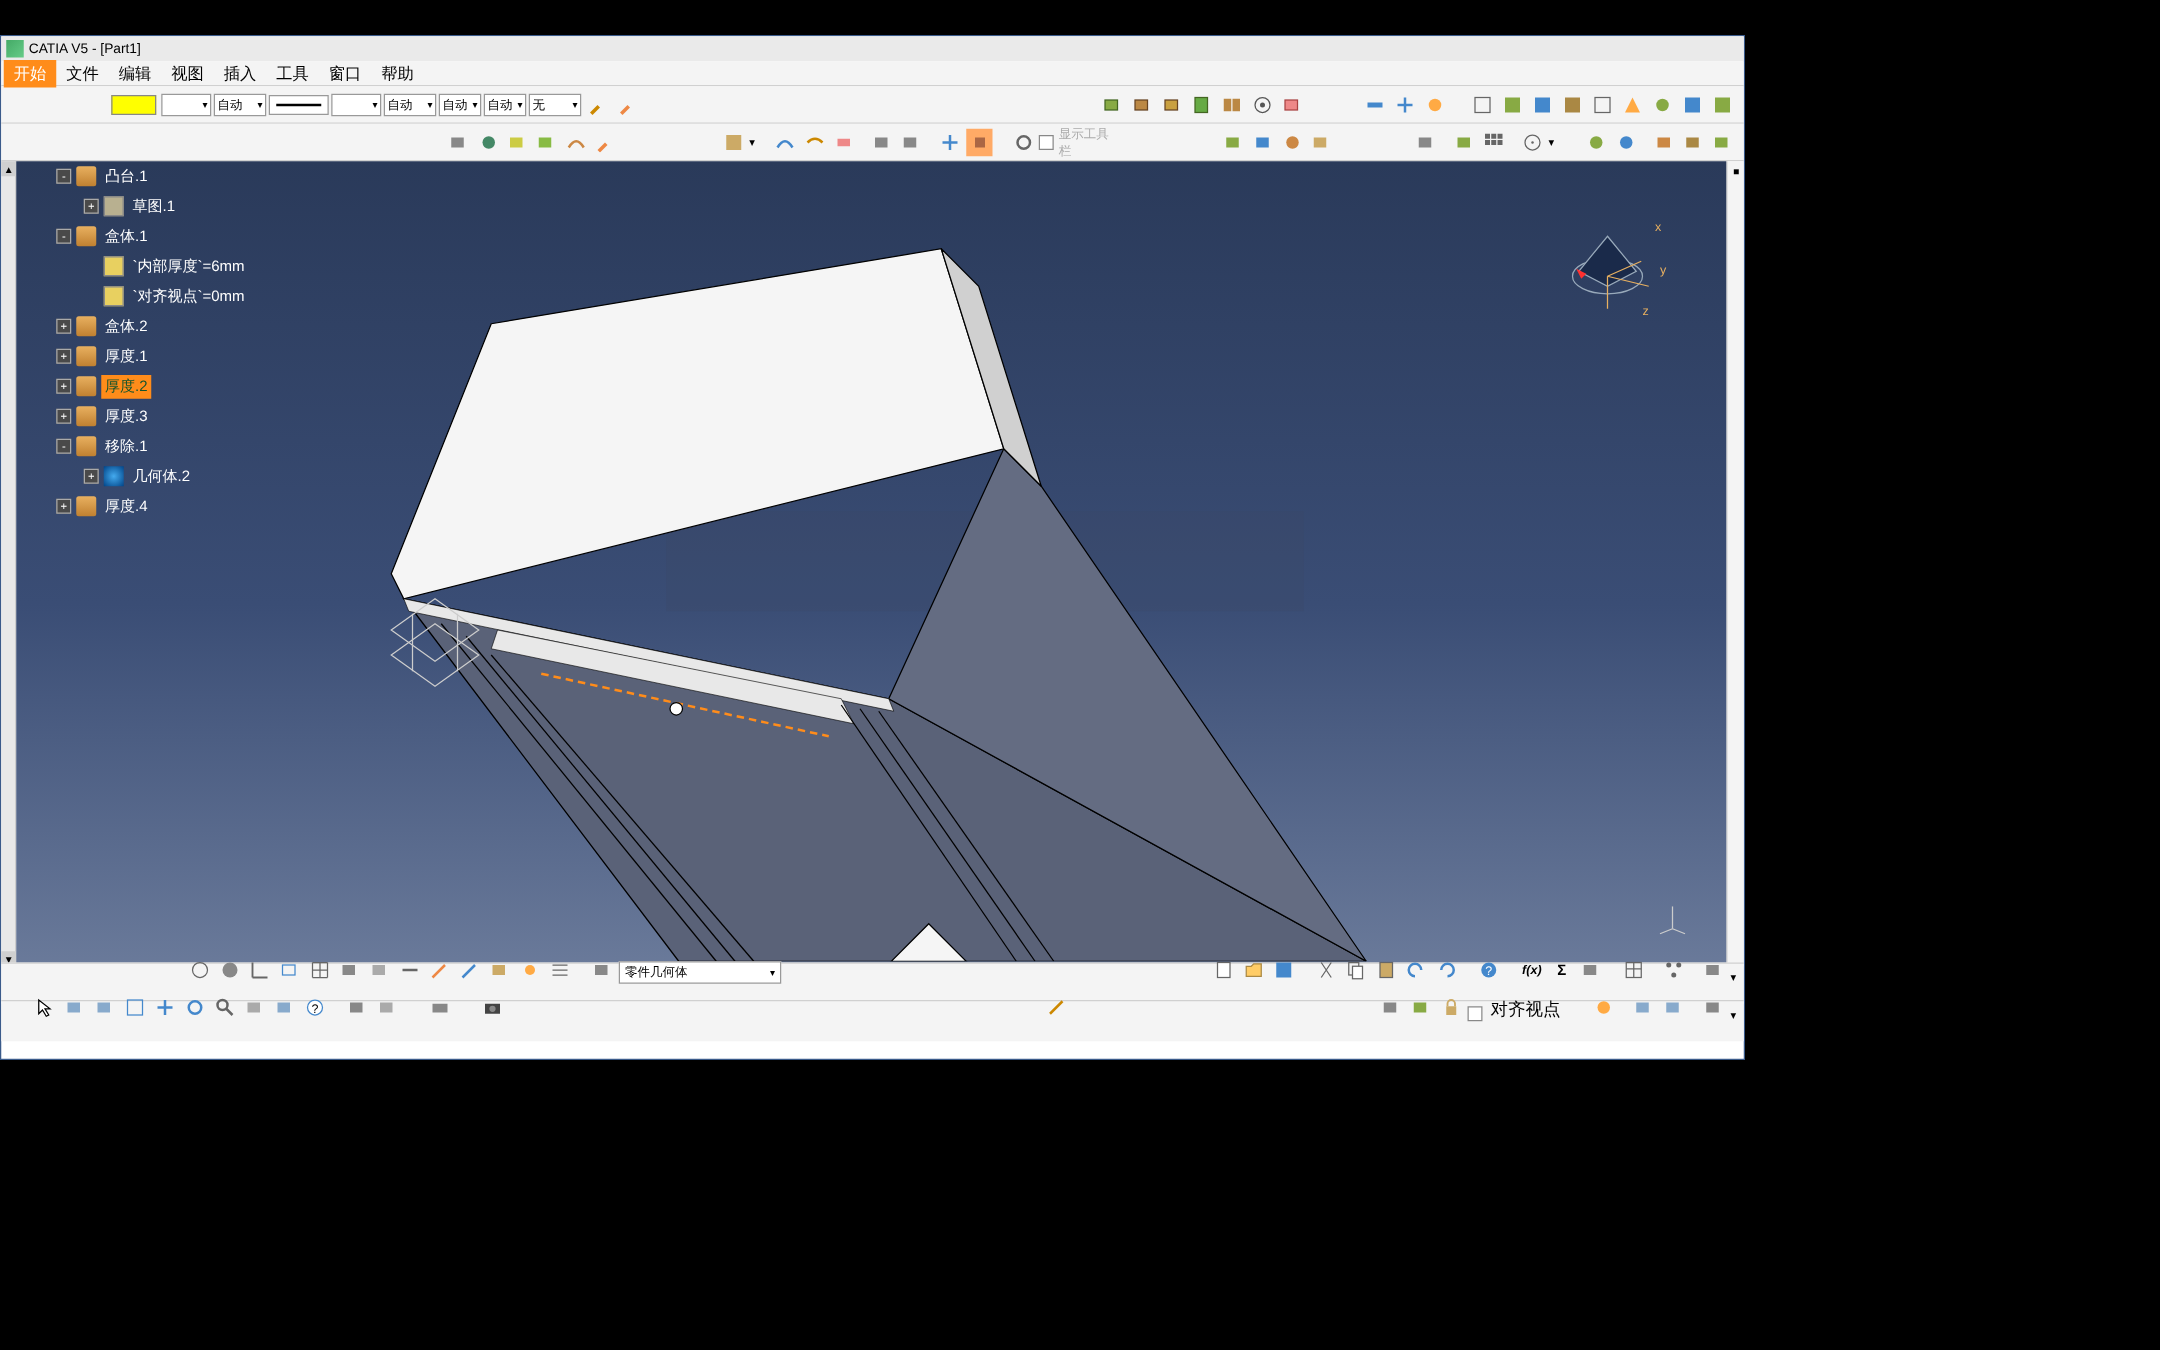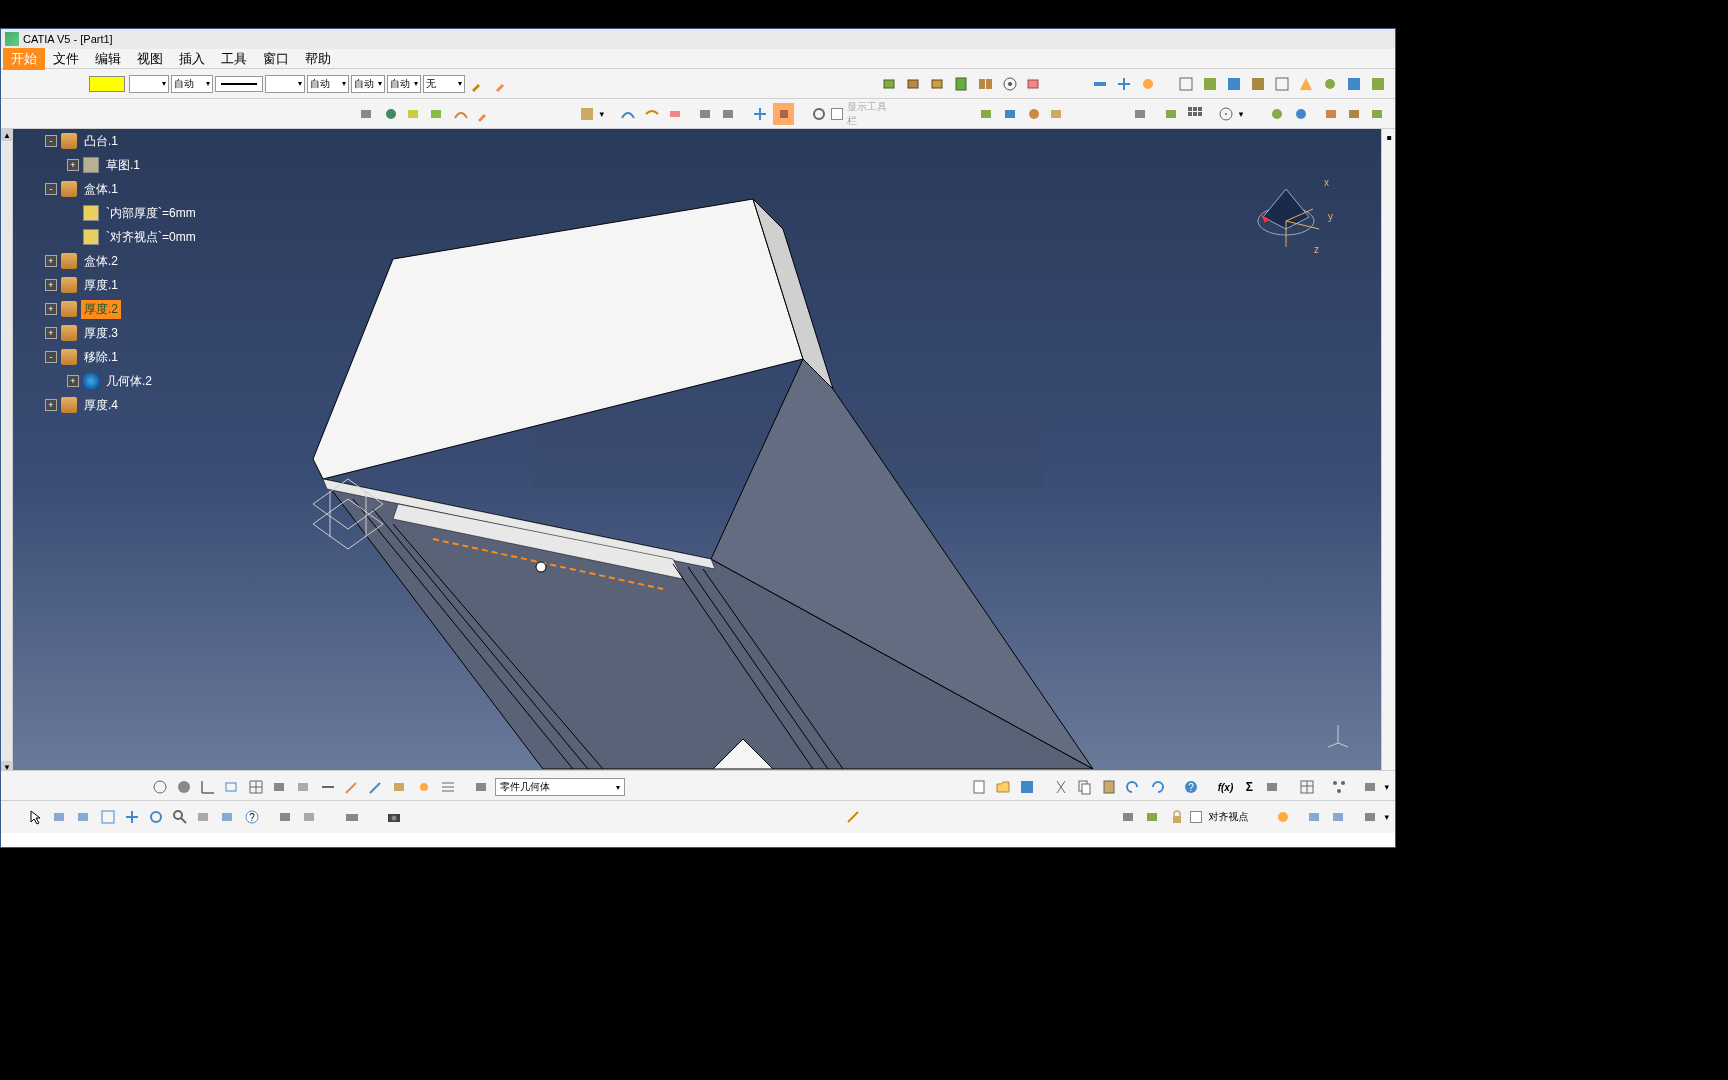--- a/index.html
+++ b/index.html
@@ -9,21 +9,21 @@
 .window { position: absolute; top: 28px; left: 0; width: 1396px; height: 820px; background: #fff; border: 1px solid #3a5a8a; }
 
 .titlebar { height: 20px; background: #eaeaea; display: flex; align-items: center; padding: 0 4px; font-size: 11px; }
 .titlebar .ico { width: 14px; height: 14px; background: linear-gradient(135deg,#4a6,#6c8); margin-right: 4px; display:inline-block;}
 
 .menubar { height: 20px; background: #f4f4f4; border-bottom: 1px solid #d0d0d0; display: flex; align-items: center; padding: 0 2px; font-size: 13px; }
 .menubar .mitem { padding: 2px 8px; cursor: pointer; }
 .menubar .mitem.active { background: #ff8c1a; color: #fff; }
 
 .toolbar1, .toolbar2 { height: 30px; background: #f4f4f4; border-bottom: 1px solid #d0d0d0; display: flex; align-items: center; padding: 0 6px; gap: 2px; }
-.toolbar-bottom { position: absolute; height: 30px; background: #f4f4f4; border-top: 1px solid #d0d0d0; display: flex; align-items: center; padding: 16px 6px; gap: 2px; left:0; width:100%;}
+.toolbar-bottom { position: absolute; height: 30px; background: #f4f4f4; border-top: 1px solid #d0d0d0; display: flex; align-items: flex-end; padding: 16px 6px; gap: 2px; left:0; width:100%;}
 .tb-bottom1 { bottom: 44px; }
 .tb-bottom2 { bottom: 14px; }
 .statusbar { position: absolute; bottom: 0; left: 0; width: 100%; height: 14px; background: #eaeaea; font-size: 10px; padding: 0 4px; display:flex; align-items:center;}
 
 .colorswatch { width: 36px; height: 16px; background: #ffff00; border: 1px solid #888; display:inline-block; margin-right:2px;}
 .dropdown { height: 18px; border: 1px solid #999; background: #fff; font-size: 10px; padding: 0 2px; display:inline-flex; align-items:center; min-width:40px; position:relative;}
 .dropdown::after { content:"▾"; font-size:8px; margin-left:auto; padding-left:4px;}
 .linestyle { width: 48px; height: 16px; border: 1px solid #999; background:#fff; display:inline-flex; align-items:center; justify-content:center;}
 .linestyle::before { content:""; display:block; width:36px; height:2px; background:#000;}
 
@@ -775,21 +775,21 @@
             <rect x="2" y="4" width="10" height="8" fill="#8a4"></rect>
           </svg>
         </span>
     <span class="tbicon">
           <svg viewBox="0 0 16 16">
             <rect x="4" y="7" width="8" height="7" fill="#ca6"></rect>
             <path d="M5 7 V5 A3 3 0 0 1 11 5 V7" fill="none" stroke="#ca6" stroke-width="1.5"></path>
           </svg>
         </span>
     <span class="chk"></span>
-    <span style="font-size:10px;margin:0 4px">对齐视点</span>
+    <span style="font-size:14px;margin:0 4px">对齐视点</span>
     <div class="tbgap" style="width:16px"></div>
     <span class="tbicon">
           <svg viewBox="0 0 16 16">
             <circle cx="8" cy="8" r="5" fill="#fa4"></circle>
           </svg>
         </span>
     <div class="tbgap" style="width:6px"></div>
     <span class="tbicon">
           <svg viewBox="0 0 16 16">
             <rect x="2" y="4" width="10" height="8" fill="#8ac"></rect>

